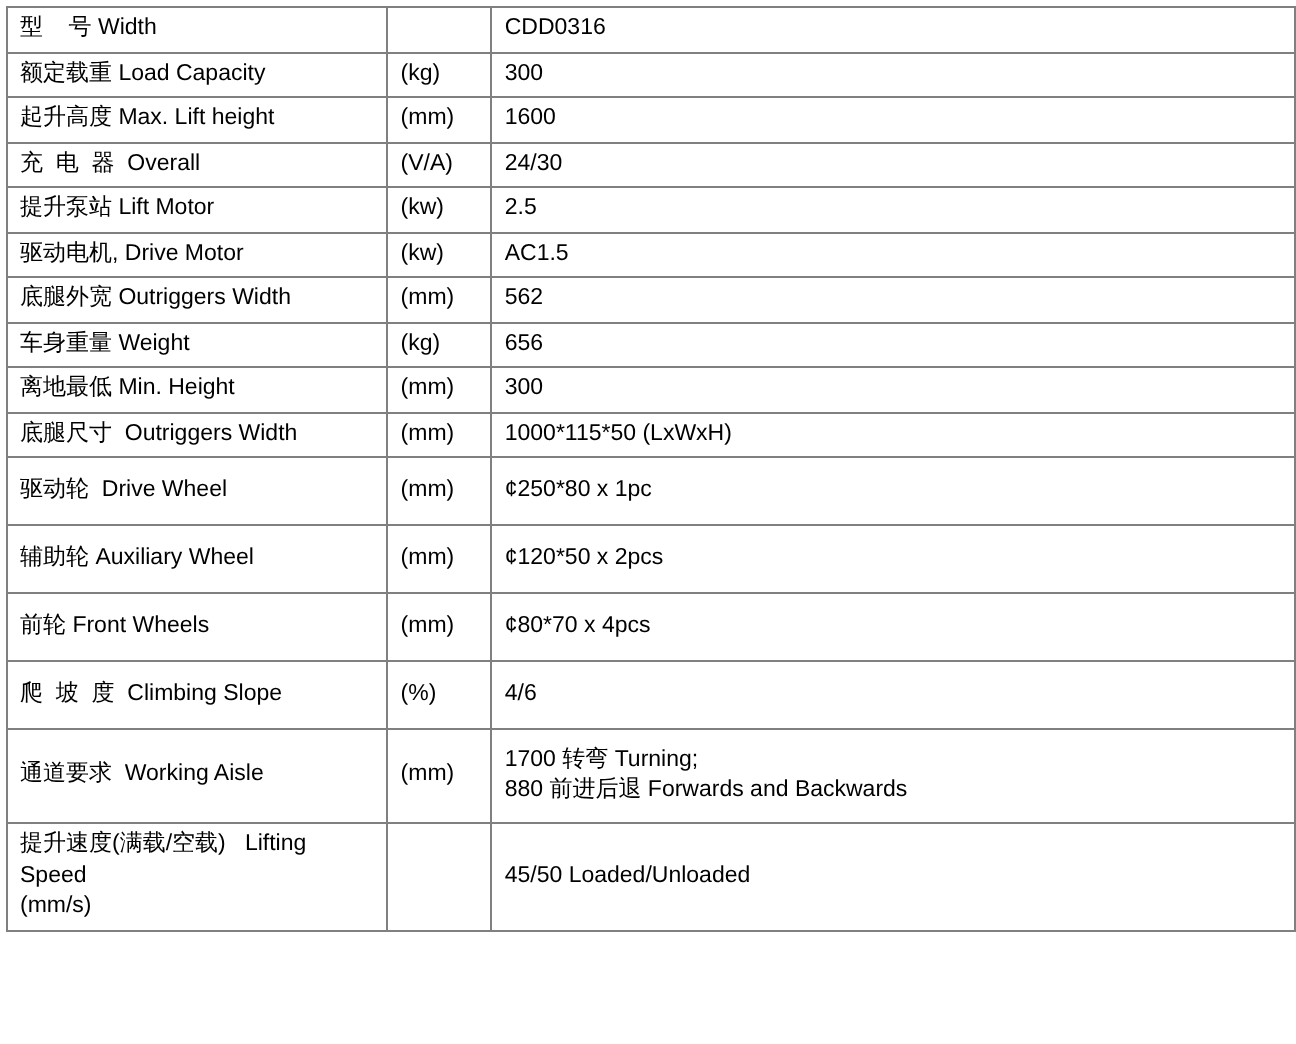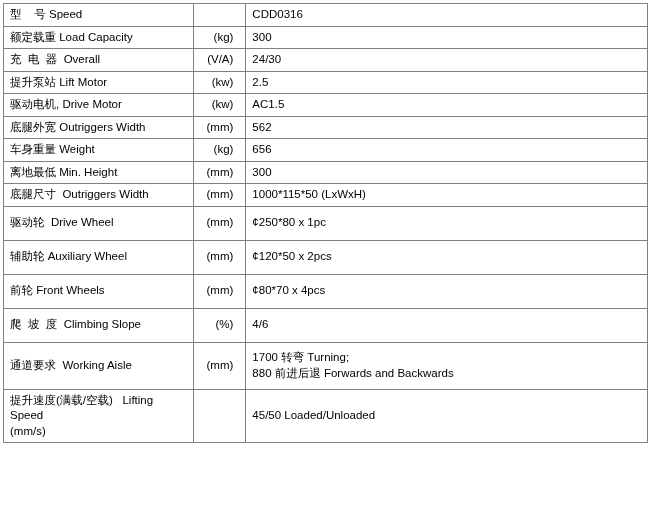--- a/index.html
+++ b/index.html
@@ -31,21 +31,21 @@
     line-height: 1.35;
     padding: 3px 5px 3px 6px;
     vertical-align: middle;
     height: 15px;
   }
   td.label {
     text-align: left;
     white-space: pre-wrap;
   }
   td.unit {
-    text-align: right;
+    text-align: left;
     padding-right: 12px;
     white-space: nowrap;
   }
   td.value {
     text-align: left;
     white-space: pre-line;
   }
   tr.tall td { height: 27px; }
   tr.double td { height: 40px; }
 </style>
@@ -53,28 +53,33 @@
 <body>
 
 <table class="spec-table">
   <colgroup>
     <col class="c-label">
     <col class="c-unit">
     <col class="c-value">
   </colgroup>
   <tbody>
       <tr>
-        <td class="label">型    号 Speed</td>
+        <td class="label">型    号 Width</td>
         <td class="unit"></td>
         <td class="value">CDD0316</td>
       </tr>
       <tr>
         <td class="label">额定载重 Load Capacity</td>
         <td class="unit">(kg)</td>
         <td class="value">300</td>
+      </tr>
+      <tr>
+        <td class="label">起升高度 Max. Lift height</td>
+        <td class="unit">(mm)</td>
+        <td class="value">1600</td>
       </tr>
       <tr>
         <td class="label">充  电  器  Overall</td>
         <td class="unit">(V/A)</td>
         <td class="value">24/30</td>
       </tr>
       <tr>
         <td class="label">提升泵站 Lift Motor</td>
         <td class="unit">(kw)</td>
         <td class="value">2.5</td>

